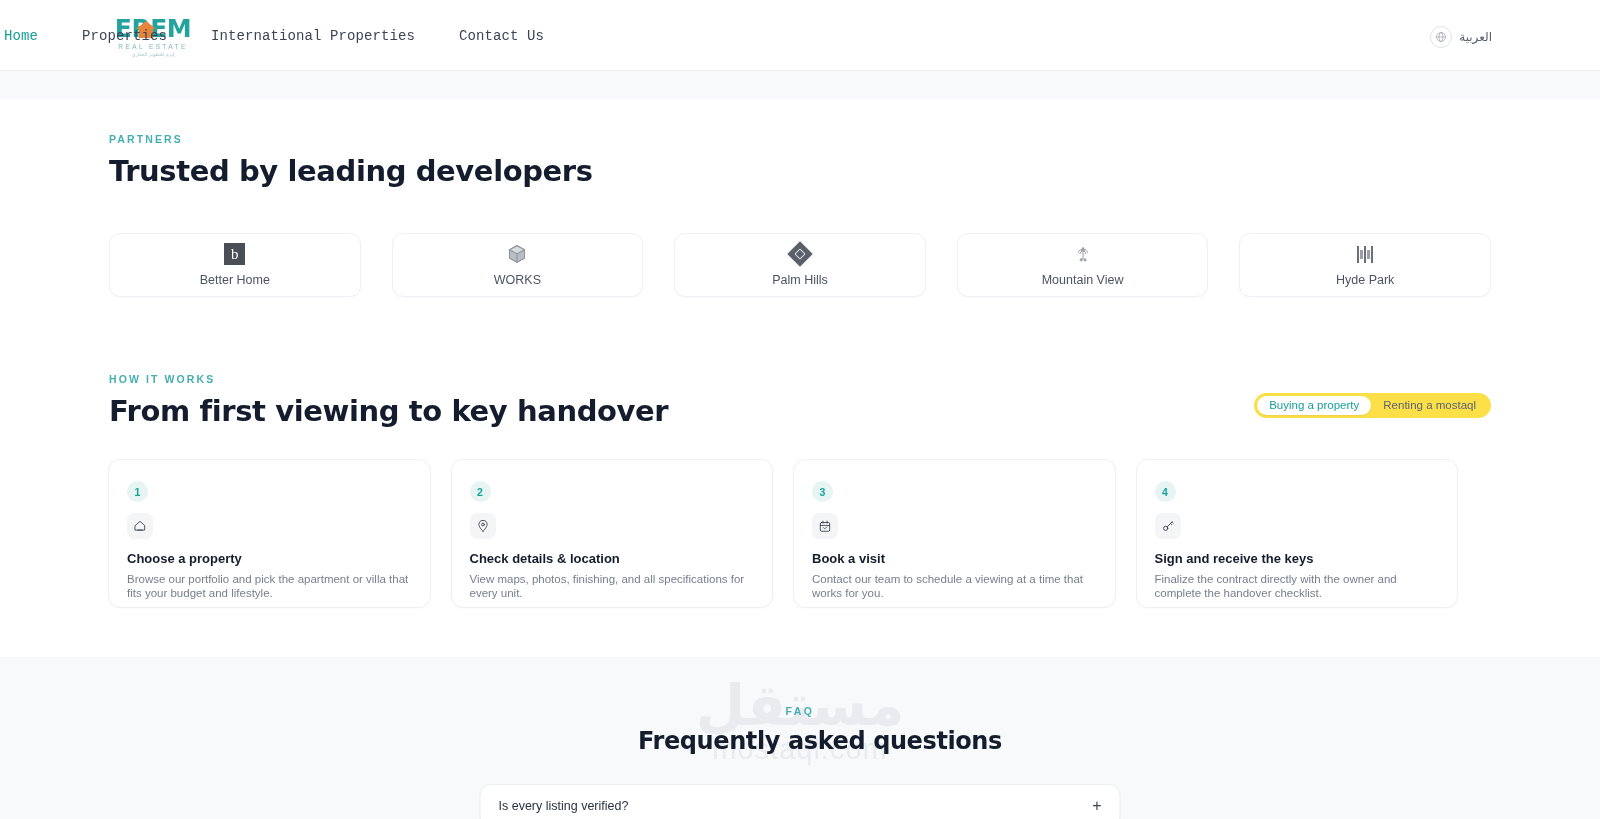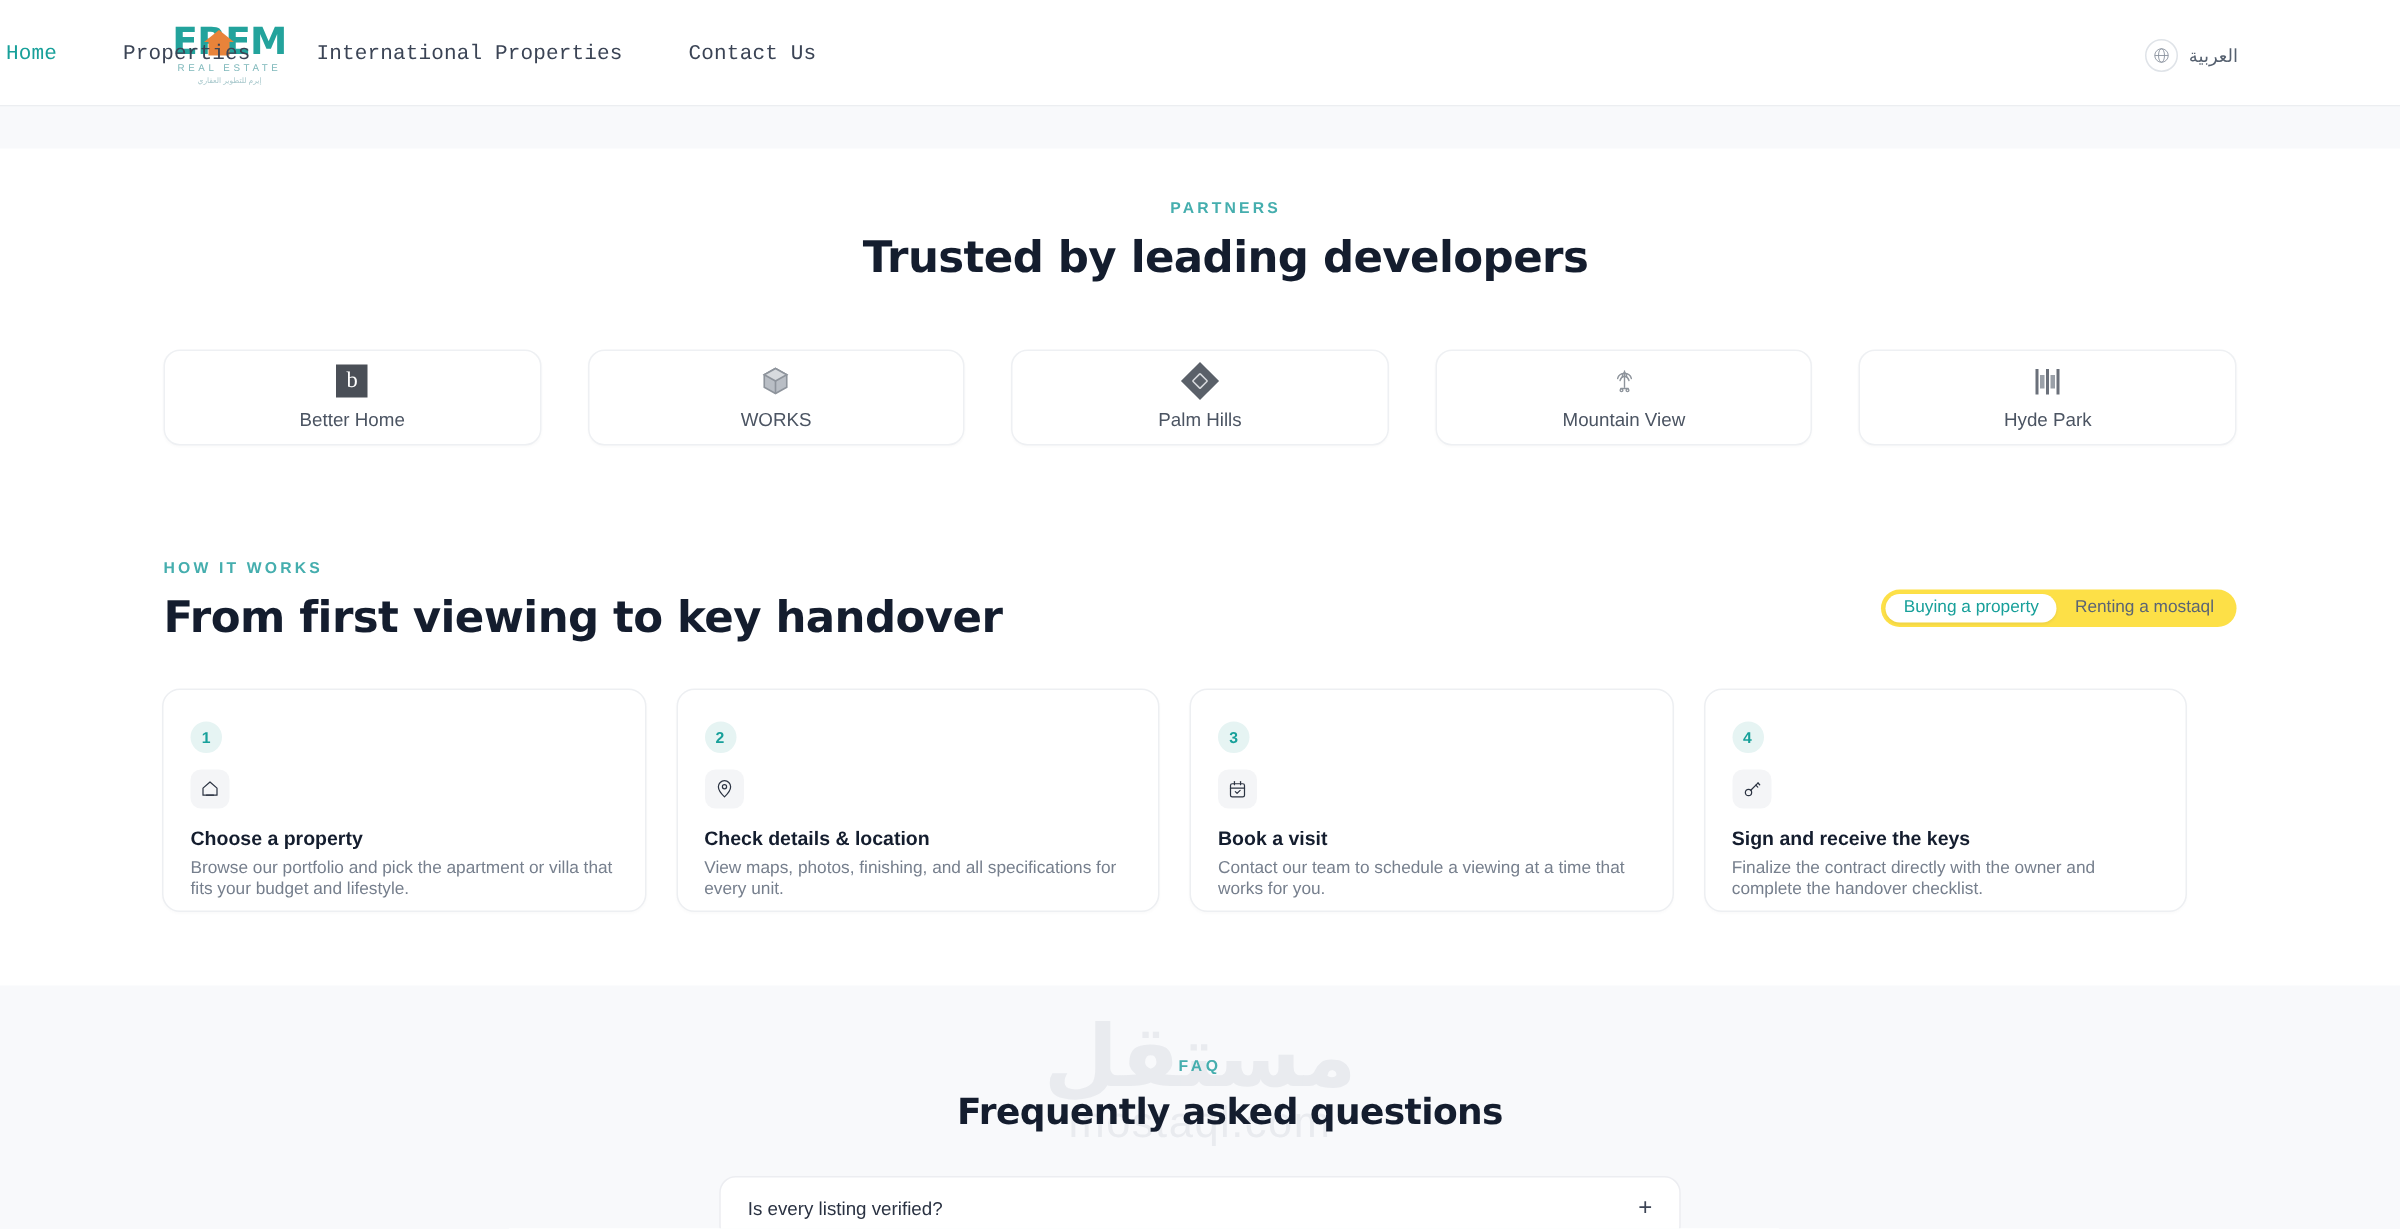--- a/index.html
+++ b/index.html
@@ -102,21 +102,21 @@
     font-size: 10.5px; font-weight: 700; letter-spacing: 2.1px;
     color: #45aeae; text-transform: uppercase;
   }
   .h2 {
     font-family: "DejaVu Sans", sans-serif;
     font-size: 29px; font-weight: 700; color: #141d2e; letter-spacing: -.4px;
     margin-top: 9px;
   }
 
   
-  .partners { position: absolute; left: 126px; top: 133px; width: 1382px; text-align: center; }
+  .partners { position: absolute; left: 109px; top: 133px; width: 1382px; }
   .partner-grid {
     position: absolute; left: 109px; top: 233px;
     width: 1382px; height: 64px;
     display: flex; gap: 31px;
   }
   .partner-card {
     flex: 1;
     background: #ffffff;
     border: 1px solid #eef0f3;
     border-radius: 11px;

